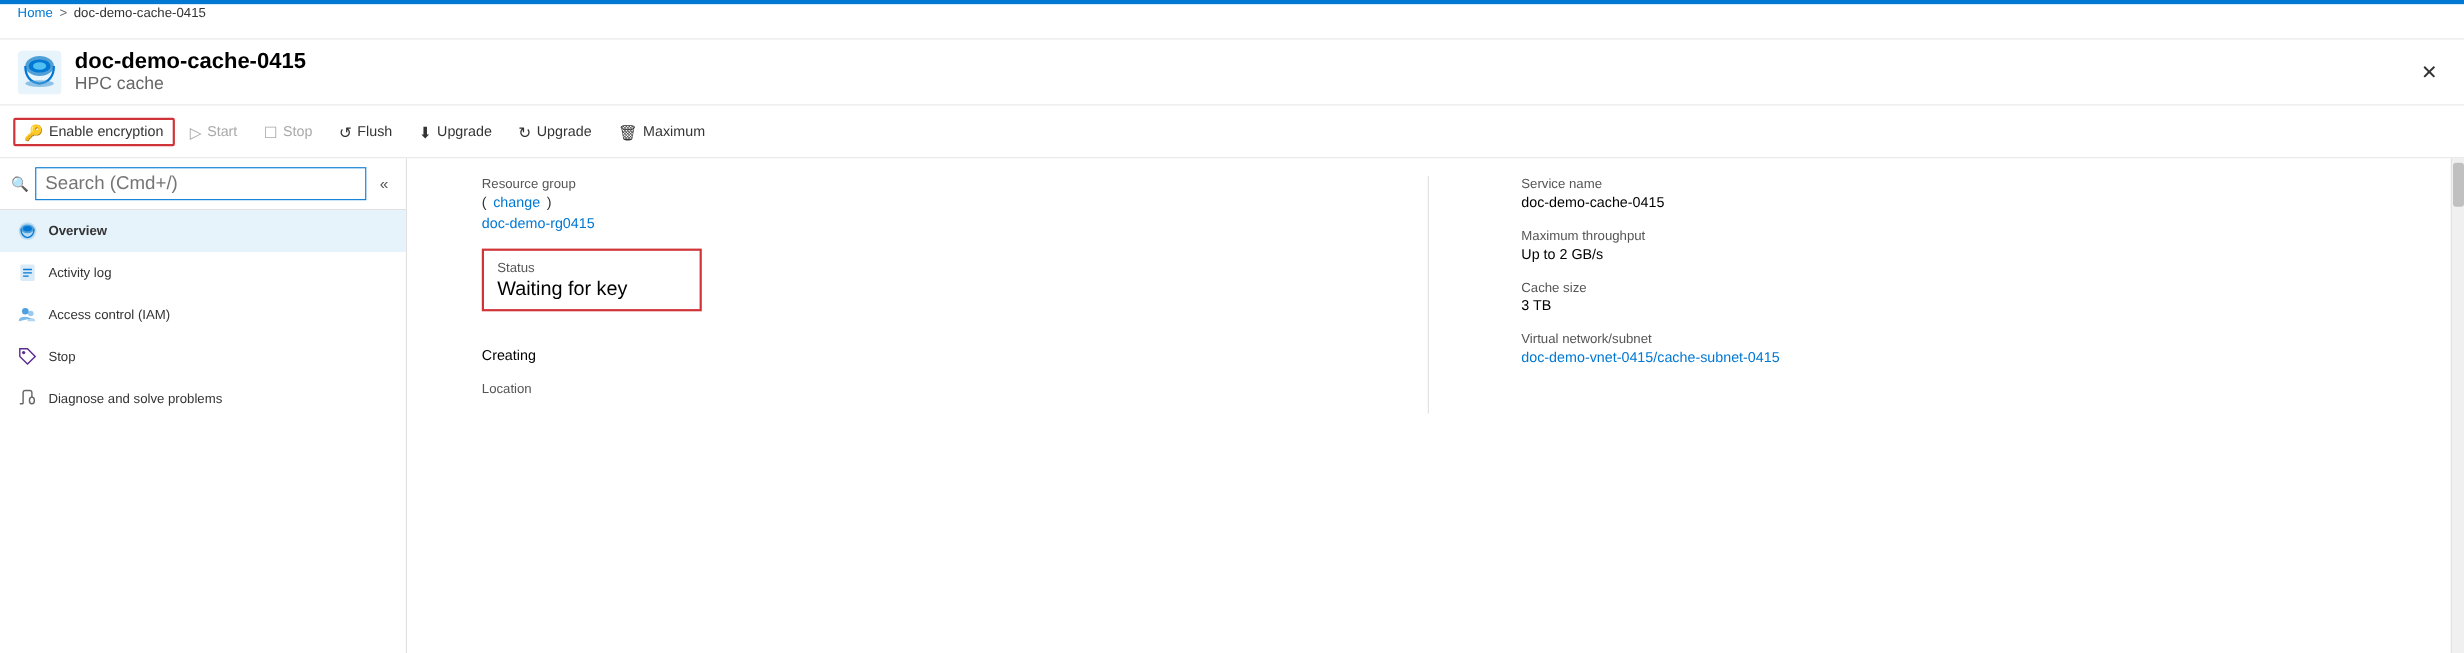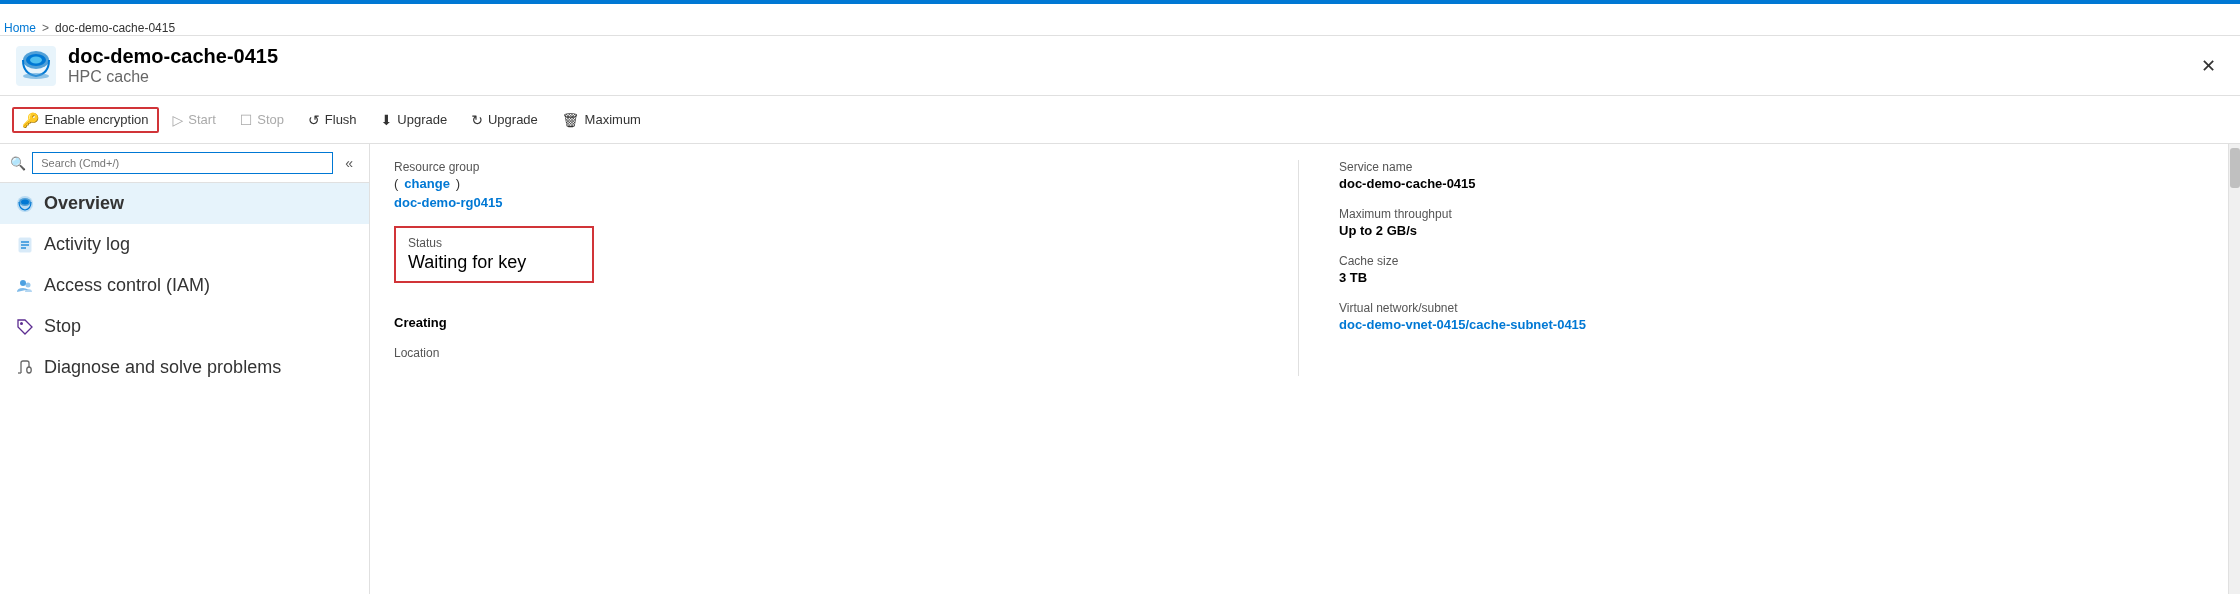--- a/index.html
+++ b/index.html
@@ -8,22 +8,22 @@
     
     .top-bar {
       height: 4px;
       background: #0078d4;
     }
 
     
     .breadcrumb-bar {
       height: 32px;
       display: flex;
-      align-items: flex-end;
-      padding: 0 4px;
+      align-items: flex-start;
+      padding: 0 16px;
       background: #fff;
       border-bottom: 1px solid #e0e0e0;
       font-size: 12px;
     }
     .breadcrumb-link {
       color: #0078d4;
       text-decoration: none;
       cursor: pointer;
     }
     .breadcrumb-sep {
@@ -117,39 +117,39 @@
       align-items: center;
       padding: 8px 10px;
       border-bottom: 1px solid #e0e0e0;
       gap: 6px;
     }
     .search-input {
       flex: 1;
       border: 1px solid #0078d4;
       outline: none;
       padding: 4px 8px;
-      font-size: 11px;
+      font-size: 17px;
       color: #999;
       border-radius: 0;
     }
     .collapse-btn {
       font-size: 14px;
       cursor: pointer;
       color: #555;
       background: none;
       border: none;
       padding: 2px 6px;
     }
     .nav-item {
       display: flex;
       align-items: center;
       gap: 10px;
       padding: 10px 16px;
       cursor: pointer;
-      font-size: 18px;
+      font-size: 12px;
       color: #333;
     }
     .nav-item.active { background: #e6f3fb; font-weight: 600; }
     .nav-icon {
       width: 18px;
       height: 18px;
       display: flex;
       align-items: center;
       justify-content: center;
       font-size: 15px;
@@ -171,30 +171,31 @@
     }
     .info-section-left {
       border-right: 1px solid #e0e0e0;
       padding-right: 40px;
     }
     .info-section-right {
       padding-left: 40px;
     }
     .info-field {
       margin-bottom: 16px;
+      margin-left: 44px;
     }
     .info-label {
       font-size: 12px;
       color: #555;
       margin-bottom: 2px;
     }
     .info-value {
       font-size: 13px;
       color: #000;
-      font-weight: 700;
+      font-weight: 400;
     }
     .info-value.link {
       color: #0078d4;
       cursor: pointer;
       text-decoration: none;
     }
 
     
     .status-box {
       border: 2px solid #d13438;

